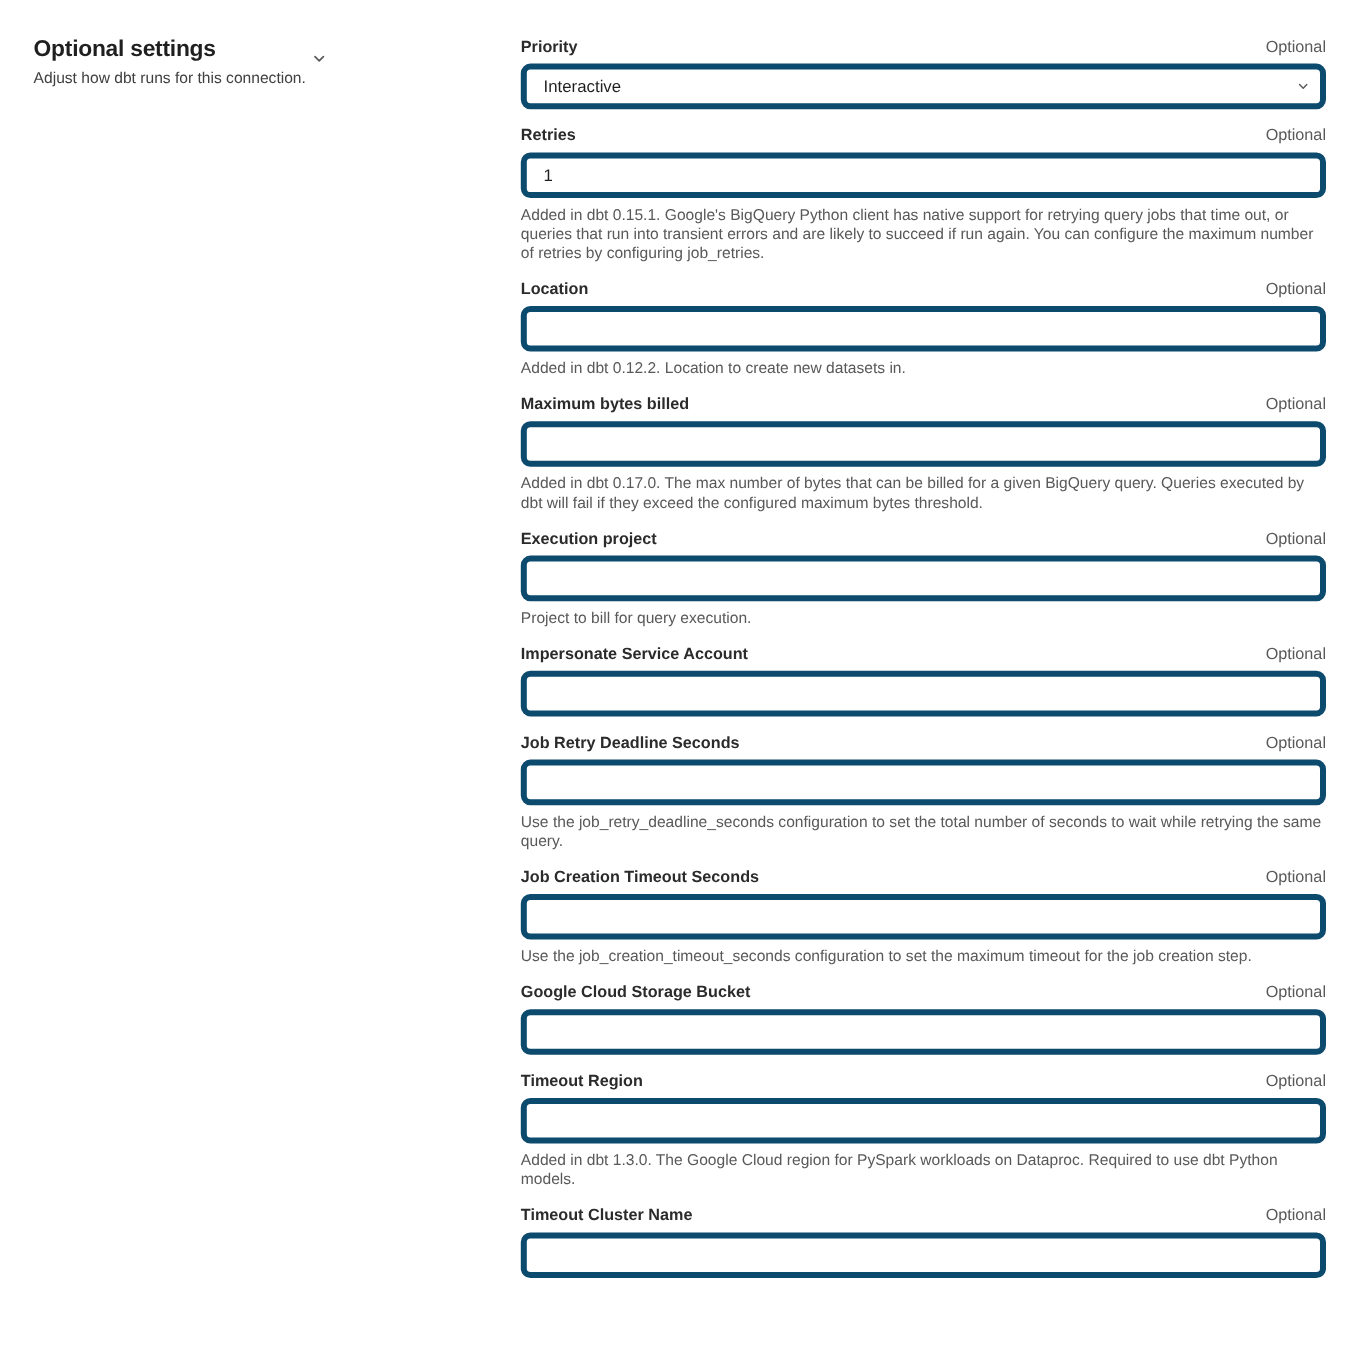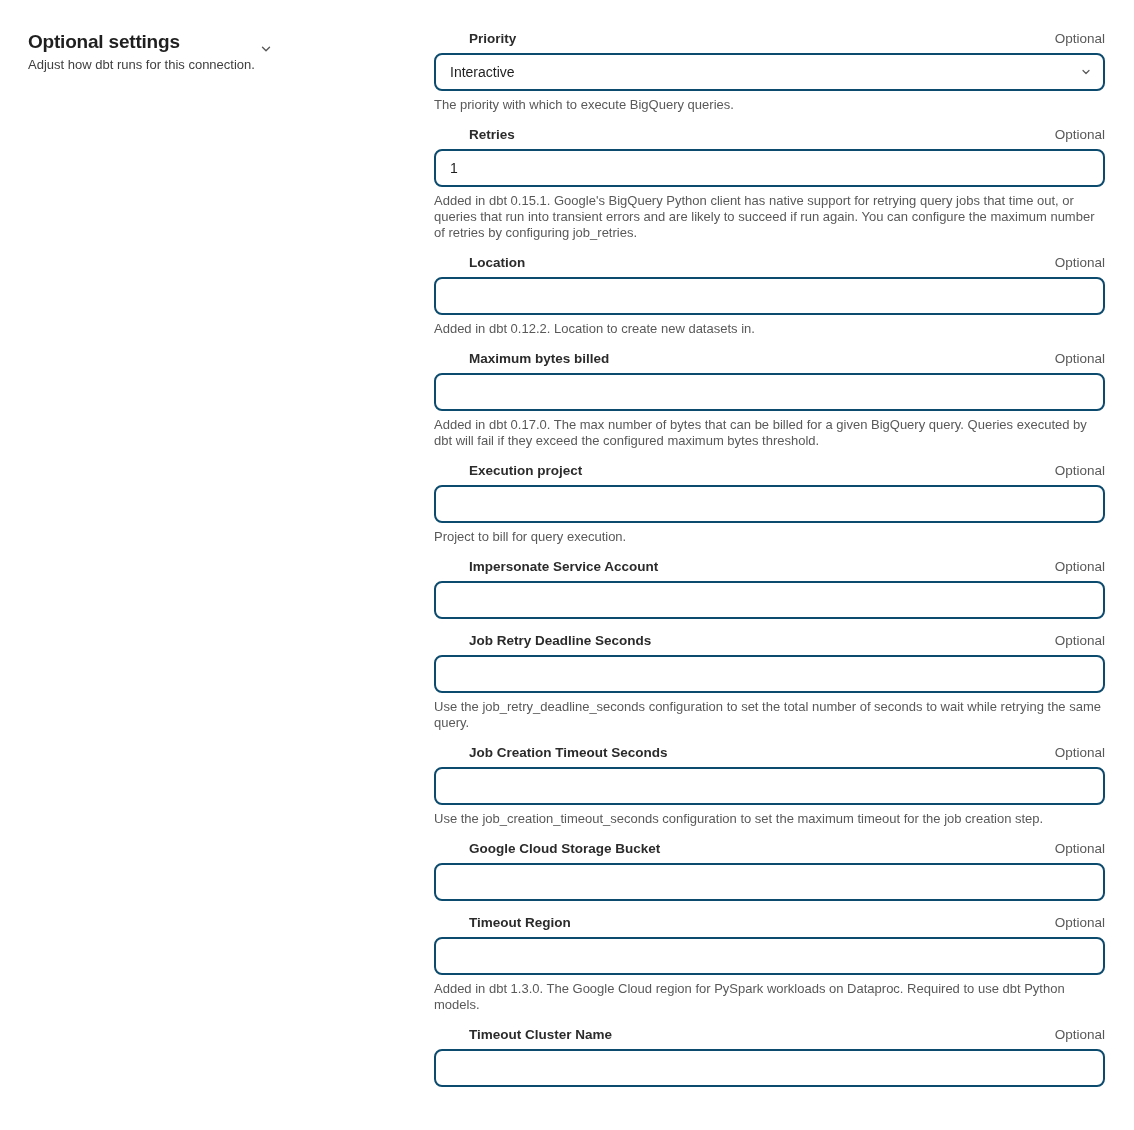--- a/index.html
+++ b/index.html
@@ -50,37 +50,36 @@
     flex: 1;
     max-width: 677px;
   }
   .field-row { margin-bottom: 13px; }
   .field-head {
     display: flex;
     justify-content: space-between;
     align-items: flex-start;
     line-height: 17px;
     margin-bottom: 6px;
-    margin-left: 35px;
   }
   .field-label {
     font-size: 13.5px;
     font-weight: 600;
     color: #2b2b2b;
   }
   .field-badge {
     font-size: 13.5px;
     font-weight: 400;
     color: #595959;
   }
   .input-wrap, .select-wrap { position: relative; width: 100%; }
   .text-input, .select-input {
     width: 100%;
     height: 38px;
-    border: 2px solid #0c4a6e;
+    border: 5px solid #0c4a6e;
     border-radius: 8px;
     background: #ffffff;
     font-family: "Liberation Sans", "DejaVu Sans", sans-serif;
     font-size: 14px;
     color: #1f1f1f;
     padding: 0 14px;
     outline: none;
   }
   .select-input {
     -webkit-appearance: none;
@@ -133,21 +132,20 @@
         <select class="select-input">
           <option>Interactive</option>
         </select>
         <span class="select-chevron">
           <svg width="12" height="12" viewBox="0 0 16 16" fill="none" stroke="currentColor" stroke-width="1.6" stroke-linecap="round" stroke-linejoin="round">
             <polyline points="4,6 8,10 12,6"></polyline>
           </svg>
         </span>
       </div>
 
-      <div class="help">The priority with which to execute BigQuery queries.</div>
     </div>
 
     <div class="field-row">
       <div class="field-head">
         <span class="field-label">Retries</span>
         <span class="field-badge">Optional</span>
       </div>
 
       <div class="input-wrap">
         <input class="text-input" type="text" value="1" style="">

